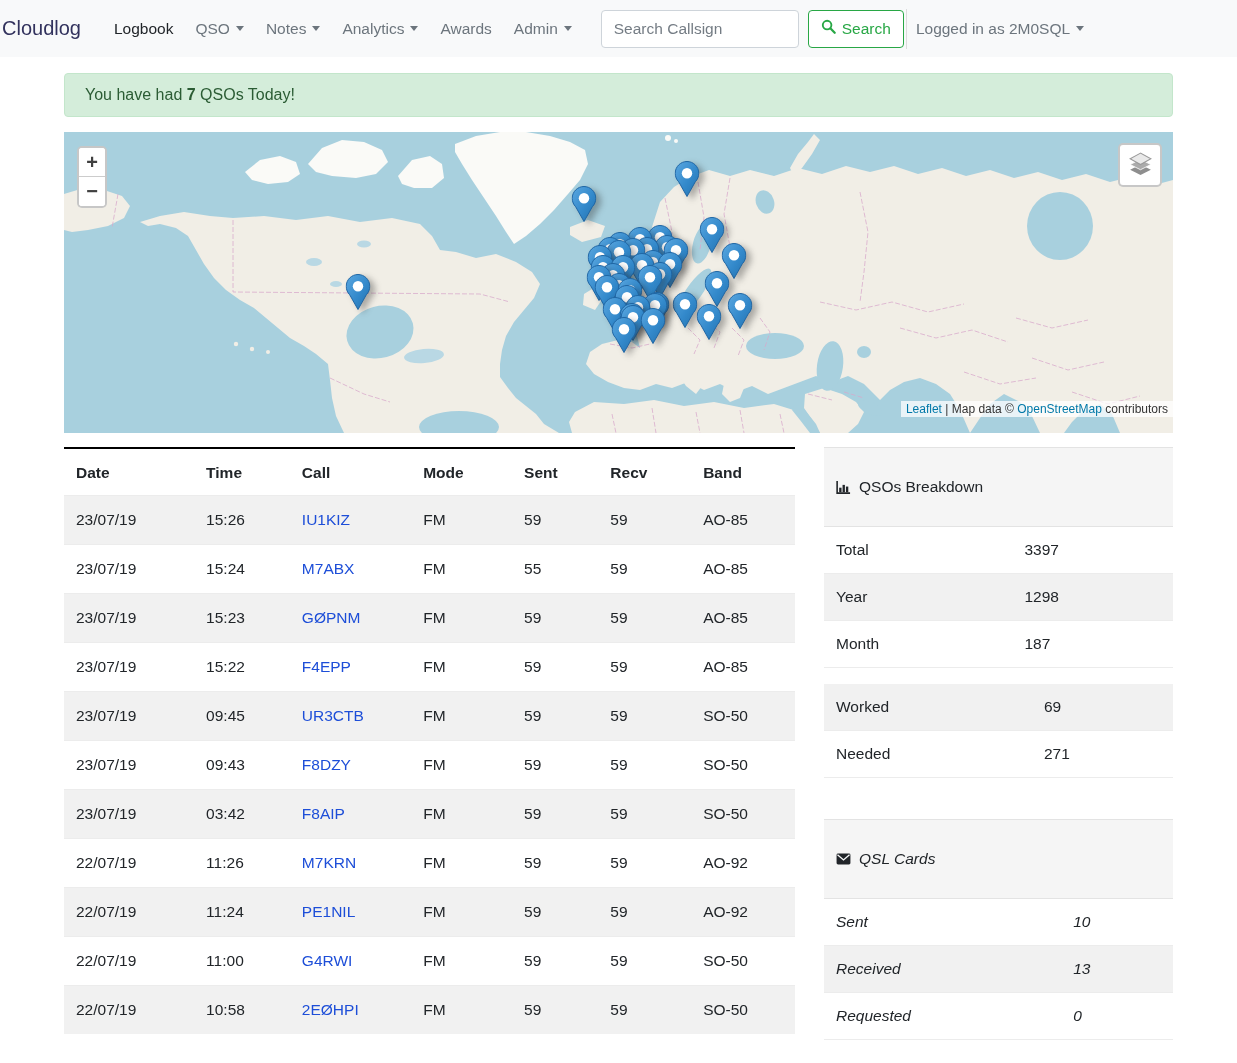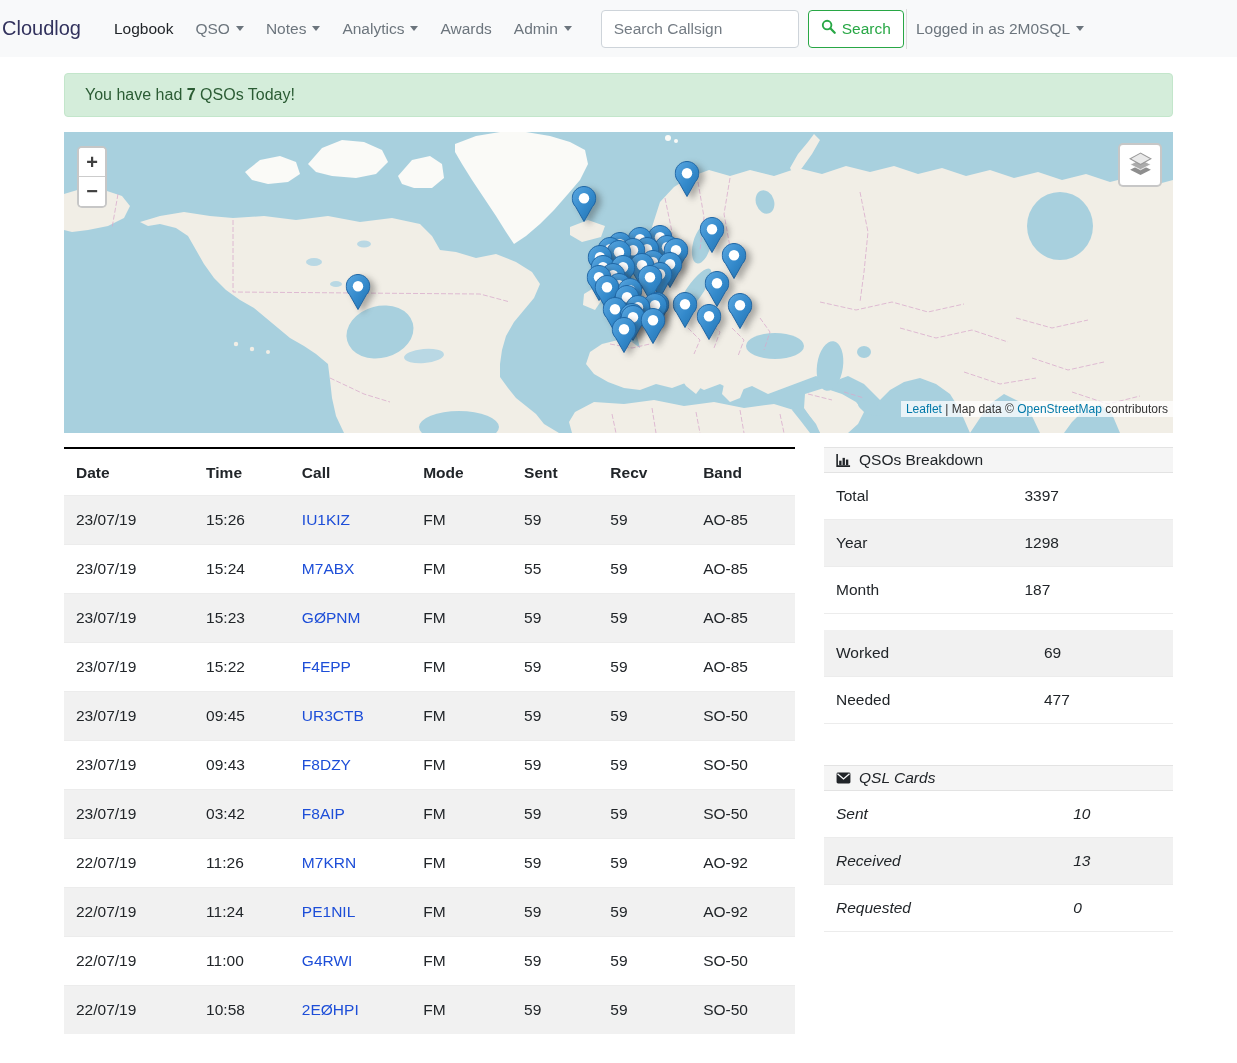--- a/index.html
+++ b/index.html
@@ -62,21 +62,21 @@
   table.qso th:nth-child(2), table.qso td:nth-child(2) { width: 13.1%; }
   table.qso th:nth-child(3), table.qso td:nth-child(3) { width: 16.6%; }
   table.qso th:nth-child(4), table.qso td:nth-child(4) { width: 13.8%; }
   table.qso th:nth-child(5), table.qso td:nth-child(5) { width: 11.8%; }
   table.qso th:nth-child(6), table.qso td:nth-child(6) { width: 12.7%; }
 
   
   .card { margin-bottom: 16px; }
   .card.card-2 { margin-top: 41px; font-style: italic; }
   .card-header { background: #f5f5f5; border-top: 1px solid #e3e3e3; border-bottom: 1px solid #e3e3e3;
-    padding: 3px 12px; display: flex; align-items: center; font-size: 15.5px; }
+    padding: 30px 12px; display: flex; align-items: center; font-size: 15.5px; }
   .card-header .hicon { display: inline-flex; margin-right: 8px; }
   .card-row { display: flex; padding: 14px 12px; font-size: 15.5px; border-bottom: 1px solid #ececec; }
   .card-row:nth-child(odd) { background: #f1f1f1; }
   .card-row .lbl { flex: none; }
   .card-0 .card-row .lbl { width: 58%; }
   .card-1 .card-row .lbl { width: 64%; }
   .card-2 .card-row .lbl { width: 73%; }
 </style>
 </head>
 <body>
@@ -550,21 +550,21 @@
             <span class="val">187</span>
           </div>
         </div>
         <div class="card card-1">
           <div class="card-row">
             <span class="lbl">Worked</span>
             <span class="val">69</span>
           </div>
           <div class="card-row">
             <span class="lbl">Needed</span>
-            <span class="val">477</span>
+            <span class="val">271</span>
           </div>
         </div>
         <div class="card card-2">
           <div class="card-header">
             <span class="hicon">
               <svg width="15" height="12" viewBox="0 0 16 13">
                 <rect x="0.5" y="0.5" width="15" height="12" rx="1.6" fill="#212529"></rect>
                 <path d="M1.5 2 L8 7.5 L14.5 2" stroke="#f8f9fa" stroke-width="1.5" fill="none"></path>
               </svg>
             </span>

